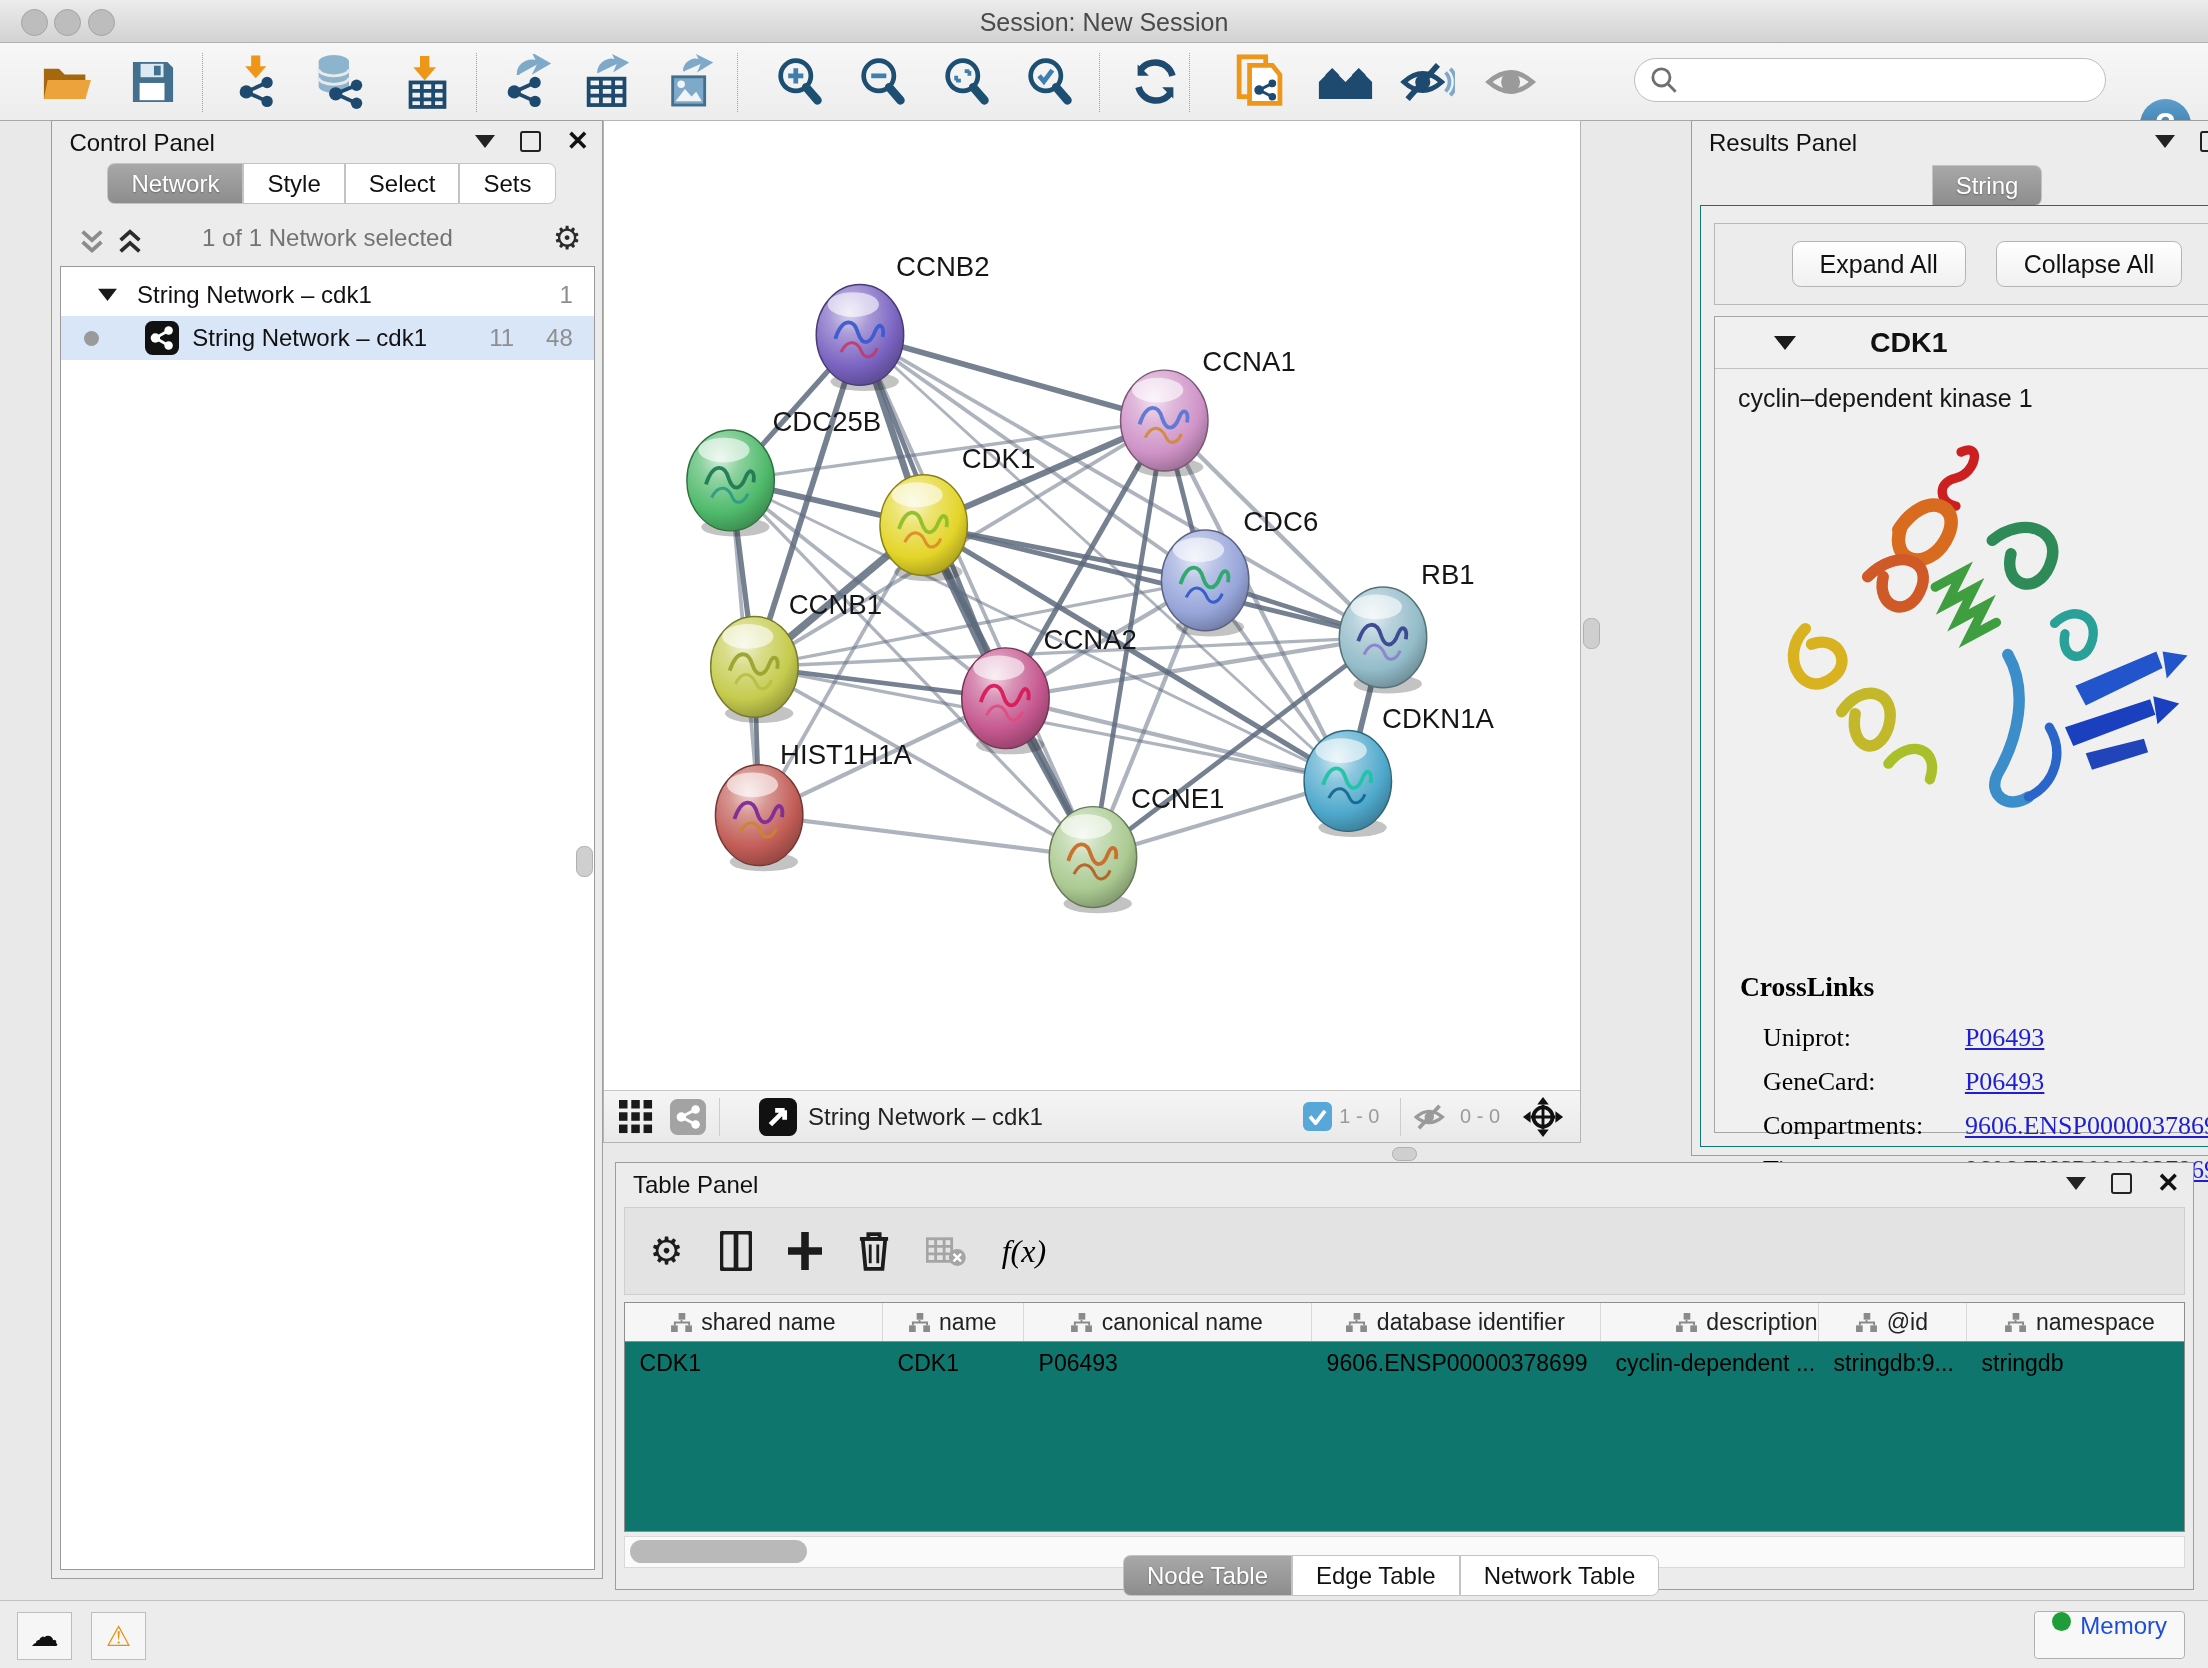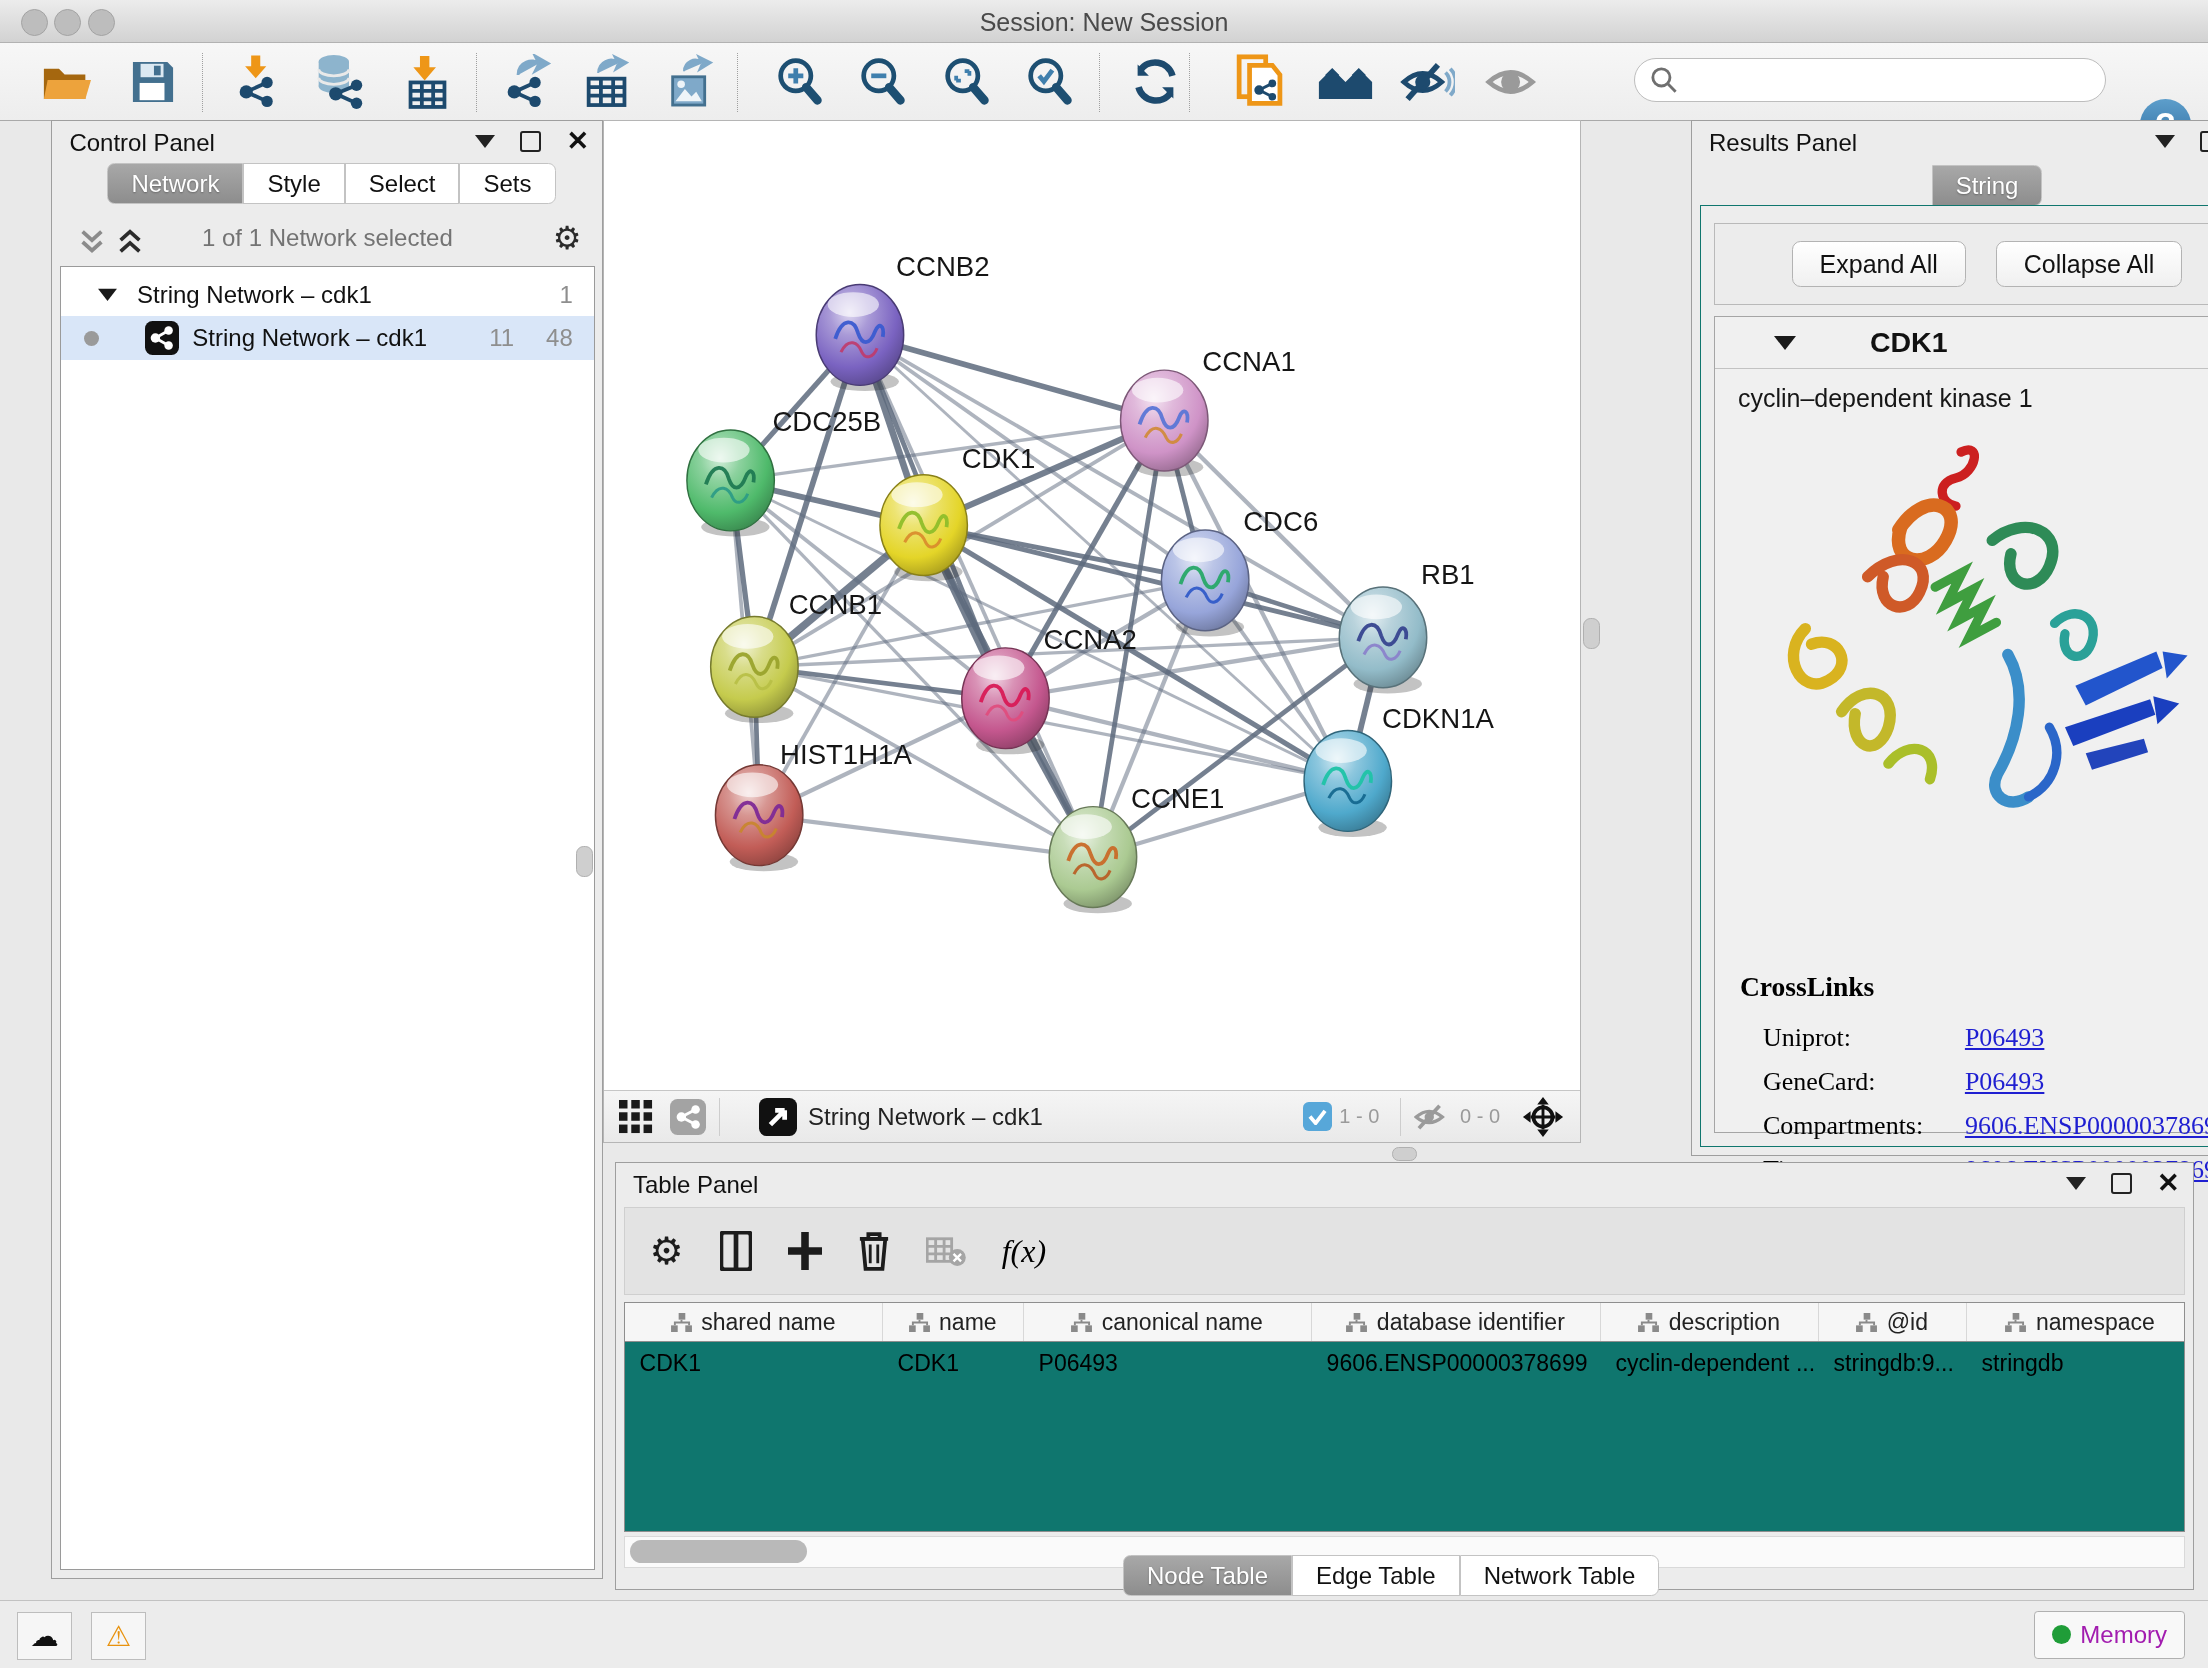--- a/index.html
+++ b/index.html
@@ -72,21 +72,21 @@
   #thead-row{display:flex;height:38px;background:#f6f6f6;border-bottom:1.9px solid #8e8e8e;}
   .th{display:flex;align-items:center;justify-content:center;gap:9.5px;font-size:23px;color:#222;border-right:1px solid #d8d8d8;box-sizing:border-box;flex:none;overflow:hidden;white-space:nowrap;}
   #tbody-row{display:flex;height:42px;align-items:center;}
   .td{font-size:23px;color:#000;padding-left:15px;box-sizing:border-box;flex:none;overflow:hidden;white-space:nowrap;}
   #hscroll{position:absolute;left:7.6px;top:373px;right:7.6px;height:30px;background:#fafafa;border:1px solid #d9d9d9;}
   #hthumb{position:absolute;left:5.7px;top:2.9px;width:177px;height:23px;border-radius:11.4px;background:#b9b9b9;}
   #table-tabs{position:absolute;left:507px;top:392px;display:flex;}
   
   #statusbar{position:absolute;left:0;top:1600px;width:100%;height:68px;background:#ececec;border-top:1px solid #c2c2c2;}
   .sbtn{position:absolute;top:11.4px;width:53px;height:46px;background:#f6f6f6;border:1px solid #bdbdbd;display:flex;align-items:center;justify-content:center;font-size:28.5px;}
-  #memory-btn{position:absolute;right:23px;top:9.5px;height:46px;background:#f8f8f8;border:1px solid #b0b0b0;border-radius:3.8px;display:flex;align-items:center;gap:9.5px;padding:0 17px;font-size:24px;color:#a21caf;}
+  #memory-btn{position:absolute;right:23px;top:9.5px;height:46px;background:#f8f8f8;border:1px solid #b0b0b0;border-radius:3.8px;display:flex;align-items:flex-start;gap:9.5px;padding:0 17px;font-size:24px;color:#1d4ed8;}
   .greendot{width:19px;height:19px;border-radius:50%;background:#1f9d38;}
   
   .knob{position:absolute;background:#cfcfcf;border:1px solid #b0b0b0;border-radius:7.6px;}
 </style>
 </head>
 <body>
 
 <div class="window">
 
   <div class="titlebar">
@@ -709,21 +709,21 @@
             <svg width="21" height="19" viewBox="0 0 22 20">
               <g fill="#8a8a8a">
                 <rect x="8" y="0" width="7" height="7"></rect>
                 <rect x="0" y="13" width="7" height="7"></rect>
                 <rect x="15" y="13" width="7" height="7"></rect>
                 <path d="M11 7 v4 M4 13 v-3 h15 v3" stroke="#8a8a8a" stroke-width="2" fill="none"></path>
               </g>
             </svg>
             <span>database identifier</span>
           </div>
-          <div class="th" style="width: 218px;">
+          <div class="th" style="width: 218px; justify-content: flex-end;">
             <svg width="21" height="19" viewBox="0 0 22 20">
               <g fill="#8a8a8a">
                 <rect x="8" y="0" width="7" height="7"></rect>
                 <rect x="0" y="13" width="7" height="7"></rect>
                 <rect x="15" y="13" width="7" height="7"></rect>
                 <path d="M11 7 v4 M4 13 v-3 h15 v3" stroke="#8a8a8a" stroke-width="2" fill="none"></path>
               </g>
             </svg>
             <span>description</span>
           </div>

